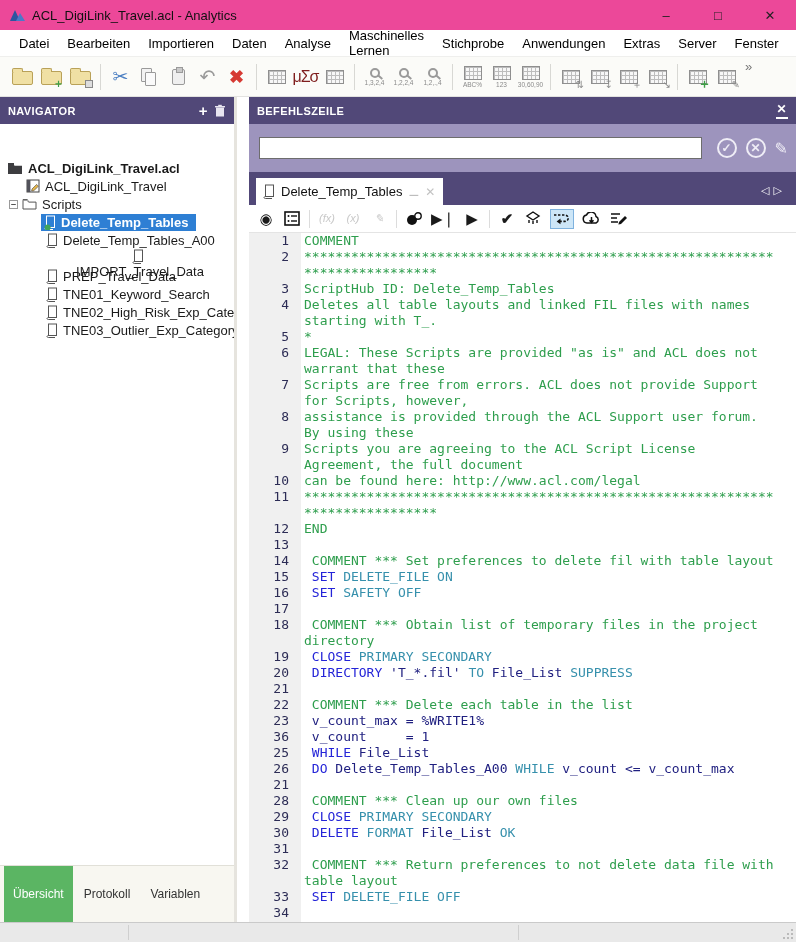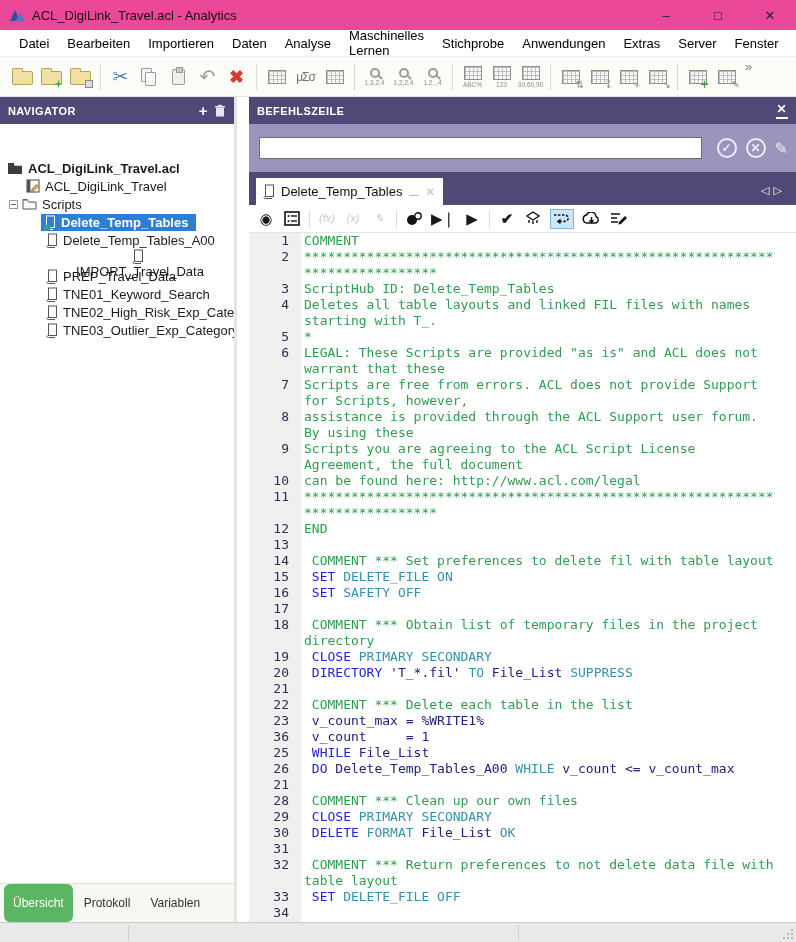--- a/index.html
+++ b/index.html
@@ -19,21 +19,21 @@
   .mi { padding:3px 9px; color:#000000; }
 
   
   .toolbar { height:41px; display:flex; align-items:center; padding:0 4px 0 8px; background:#FBFBF8; border-bottom:1px solid #E2E2E0; border-top:1px solid #EFEFED; flex:0 0 auto; }
   .tbi { width:27px; height:28px; display:inline-flex; flex-direction:column; align-items:center; justify-content:center; margin:0 1px; position:relative; }
   .sep { width:1px; height:26px; background:#D8D8D4; margin:0 5px; display:inline-block; }
   .g { font-size:17px; line-height:1; color:#8a8a8a; }
   .cut { color:#4A7EC2; font-size:19px; }
   .undo { color:#9a9a9a; font-size:19px; }
   .del { color:#D63A33; font-size:18px; font-weight:bold; }
-  .stats { font-size:12px; color:#737373; letter-spacing:-1px; }
+  .stats { font-size:16px; color:#7f1d1d; letter-spacing:-1px; }
   .fold { width:21px; height:14px; background:#F0E0A4; border:1px solid #B9A158; border-radius:2px; position:relative; margin-top:3px; }
   .fold::before { content:""; position:absolute; top:-4px; left:-1px; width:9px; height:3px; background:#F0E0A4; border:1px solid #B9A158; border-bottom:none; border-radius:2px 2px 0 0; }
   .badge { position:absolute; right:1px; bottom:2px; font-size:11px; font-weight:bold; color:#3E9E46; line-height:1; background:transparent; }
   .disk { position:absolute; right:1px; bottom:3px; width:8px; height:8px; background:#DDD; border:1px solid #888; }
   .page { position:absolute; width:11px; height:14px; background:#F2F2F2; border:1px solid #9a9a9a; border-radius:1px; }
   .p1 { left:5px; top:5px; } .p2 { left:9px; top:9px; background:#FAFAFA; }
   .clip { width:13px; height:16px; background:#EFEFEF; border:1px solid #9a9a9a; border-radius:2px; position:relative; }
   .clip::before { content:""; position:absolute; top:-3px; left:3px; width:5px; height:4px; background:#C9C9C9; border:1px solid #9a9a9a; }
   .grid { width:18px; height:14px; border:1px solid #8f8f8f; background-image:linear-gradient(#bdbdbd 1px, transparent 1px), linear-gradient(90deg,#bdbdbd 1px, transparent 1px); background-size:4px 4px; background-color:#F7F7F7; }
   .lens { width:10px; height:10px; border:2px solid #9a9a9a; border-radius:50%; position:relative; }
@@ -56,21 +56,21 @@
   
   .tree { flex:1 1 auto; overflow:hidden; padding-top:3px; font-size:13px;margin-top:32px; }
   .trow { height:18px; display:flex; align-items:center; white-space:nowrap; }
   .trow .ticon { display:inline-flex; margin-right:5px; flex:0 0 auto; }
   .trow.bold { font-weight:bold; }
   .hl { display:inline-flex; align-items:center; background:#2E7FD4; color:#fff; font-weight:bold; padding:1px 8px 1px 3px; }
   .hl .ticon { margin-right:5px; }
   .exp { margin-right:4px; display:inline-flex; }
 
   .left-tabs { flex:0 0 26px; background:#F8F7F1; border-top:1px solid #E1E0D8; display:flex; align-items:center; padding-left:4px; font-size:12px; gap:2px; }
-  .ltab { padding:12px 9px; color:#333;border-radius:6px; }
+  .ltab { padding:21px 9px; color:#333; }
   .ltab.active { background:#5BB563; color:#fff; }
 
   
   .cmdarea { flex:0 0 48px; background:#9D94BD; display:flex; align-items:center; padding:0 8px 0 10px; }
   .cmdinput { width:443px; height:22px; border:1px solid #6d6d6d; background:#fff; font-family:"Liberation Sans",sans-serif; font-size:12px; padding:0 4px; }
   .cmdicons { margin-left:auto; display:flex; align-items:center; gap:9px; }
   .circ { width:20px; height:20px; border:2px solid #EFEDF6; border-radius:50%; color:#EFEDF6; display:flex; align-items:center; justify-content:center; font-size:12px; font-weight:bold; }
   .cmd-edit { color:#EFEDF6; font-size:16px; }
 
   

